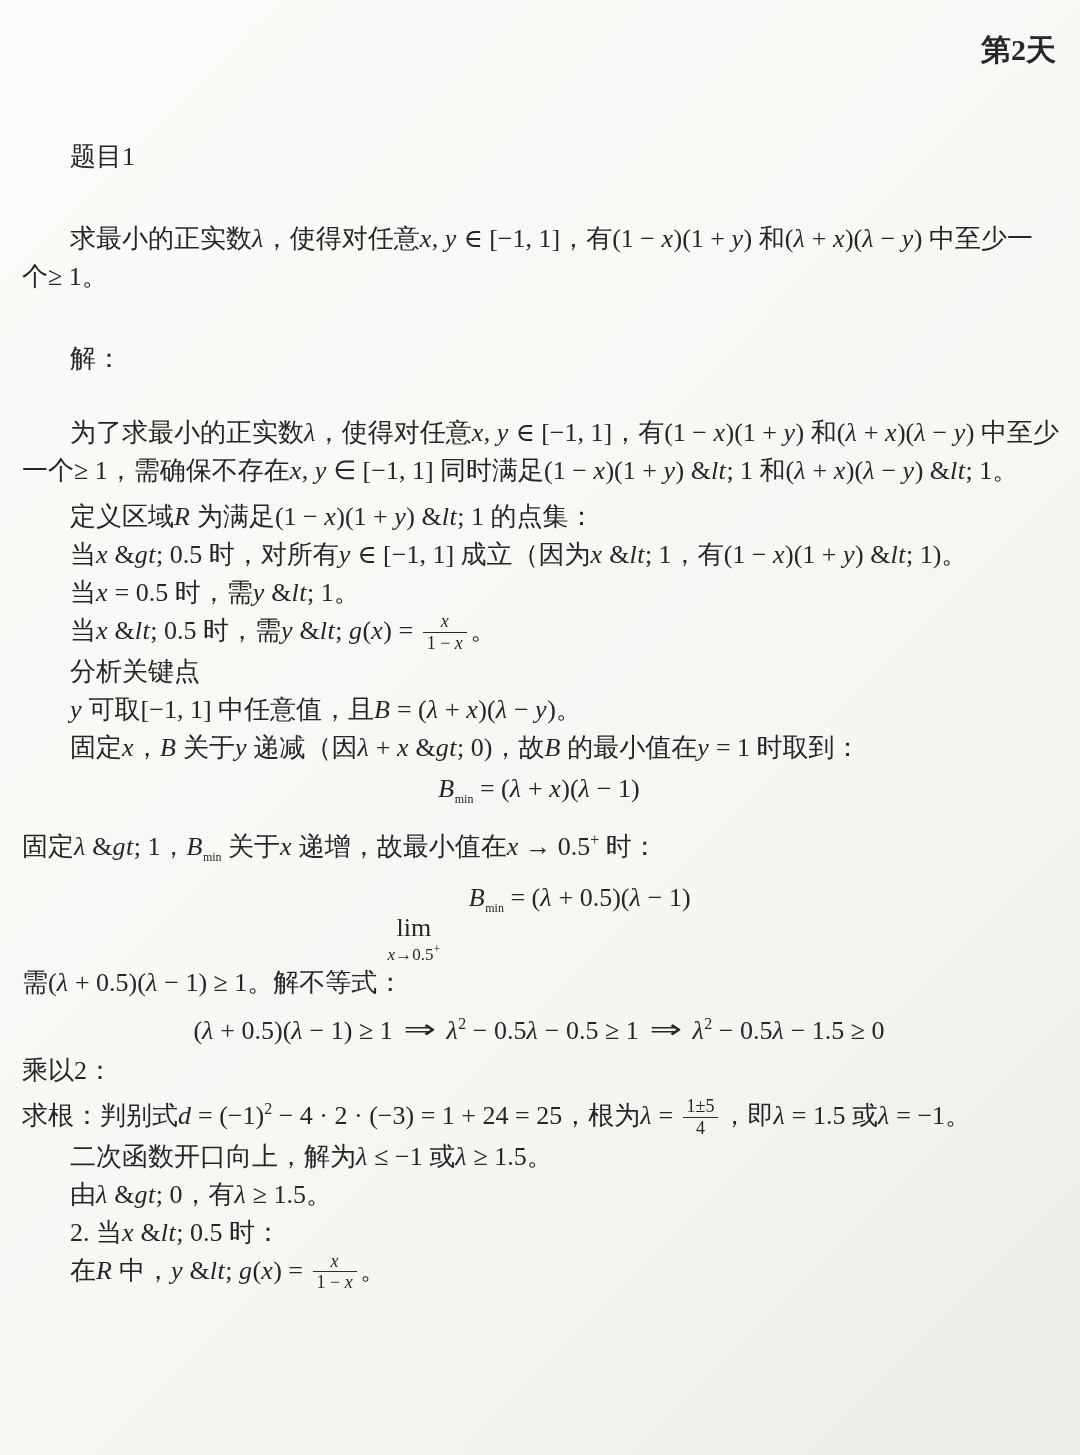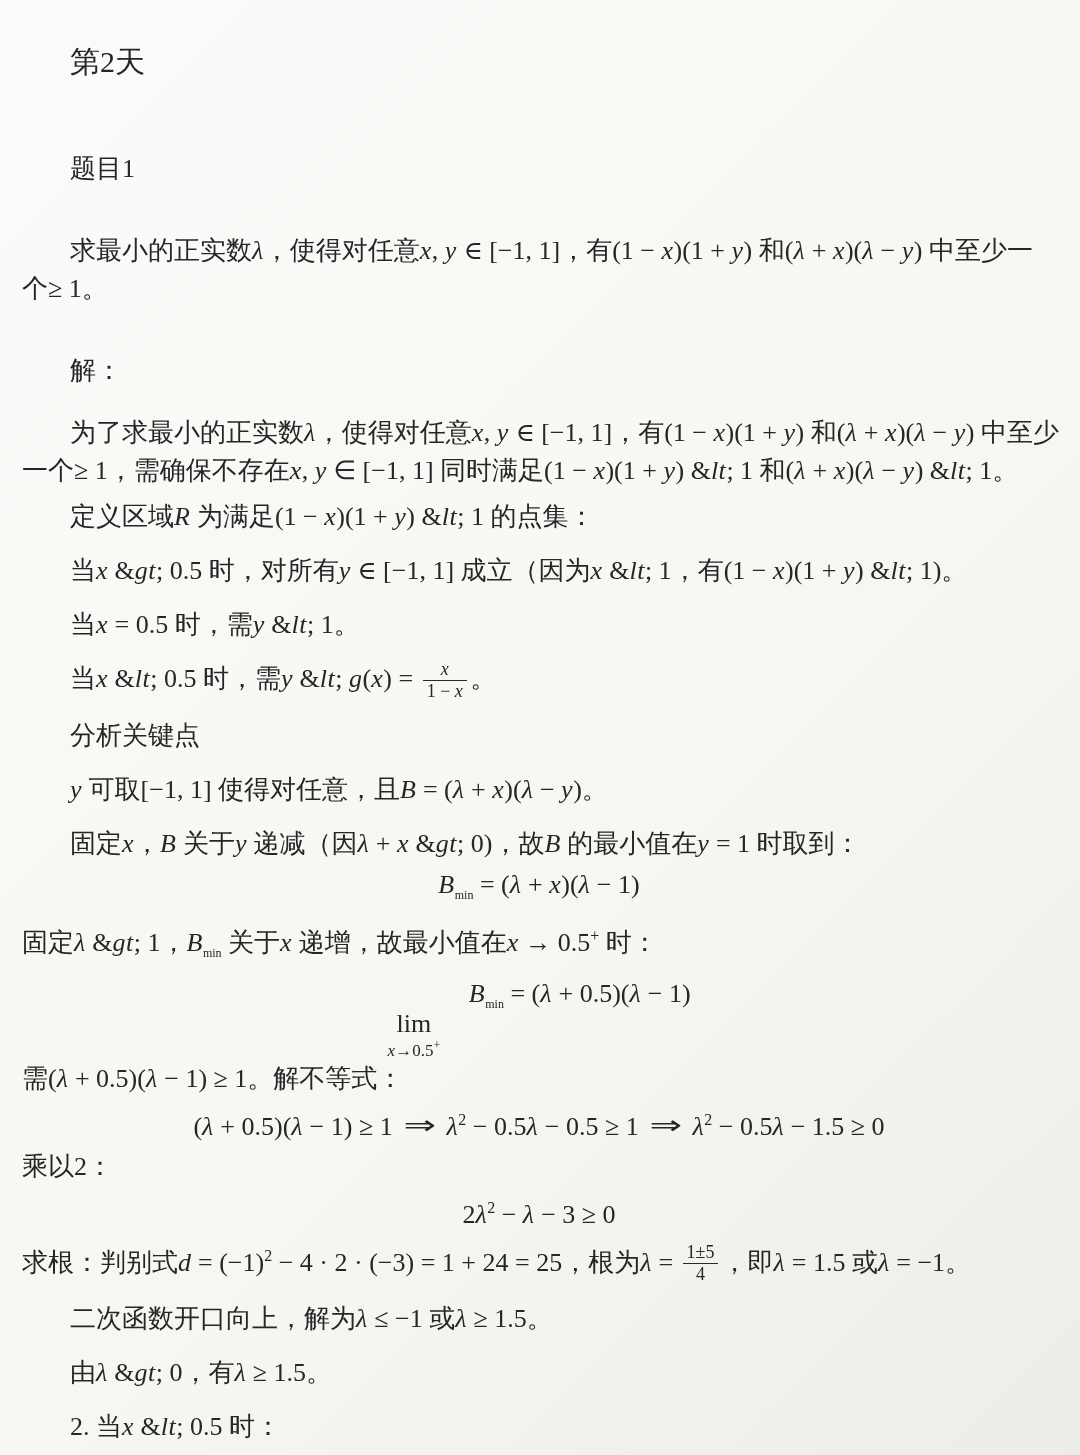--- a/index.html
+++ b/index.html
@@ -7,27 +7,27 @@
     width:1080px;height:1455px;overflow:hidden;
     background:linear-gradient(135deg,#fbfbf9 0%,#f6f6f3 60%,#ecece9 100%);
     color:#262626;
     font-family:"Liberation Serif","DejaVu Serif",serif;
     font-size:26px;
   }
   .doc{padding:0 24px 0 22px;}
   .blk{line-height:38px;white-space:nowrap;}
   .ind{padding-left:48px;}
   .ctr{text-align:center;white-space:nowrap;}
-  .b-h1{margin-top:42px;font-size:30px;font-weight:400;line-height:40px;}
+  .b-h1{margin-top:30px;font-size:30px;font-weight:700;line-height:40px;text-align:right;}
   .b-h2{margin-top:68px;}
   .b-p1{margin-top:44px;}
   .b-solo{margin-top:44px;}
-  .b-p2{margin-top:24px;}
+  .b-p2{margin-top:36px;}
   .b-cont{margin-top:0;font-family:Liberation Serif, serif;}
-  .b-ln{margin-top:16px;}
+  .b-ln{margin-top:0;}
   .ln-first{margin-top:8px;}
   .b-fm{line-height:44px;}
   .mm i{font-style:italic;letter-spacing:0.02em;}
   sub.rm{font-style:normal;font-size:12px;}
   sup.mm{font-size:16px;}
   .frac{display:inline-block;vertical-align:-0.55em;text-align:center;
         font-size:18px;line-height:1.05;margin:0 3px;}
   .frac .num{display:block;padding:0 4px 1px;border-bottom:1.5px solid #2a2a2a;}
   .frac .den{display:block;padding:1px 4px 0;}
   .arr{display:inline-block;transform:scaleX(1.5);margin:0 16px;
@@ -46,30 +46,29 @@
     <div class="blk b-p1 ind"><span class="ct">求最小的正实数</span><span class="mm"><i>λ</i></span><span class="ct">，使得对任意</span><span class="mm"><i>x</i>, <i>y</i> ∈ [−1, 1]</span><span class="ct">，有</span><span class="mm">(1 − <i>x</i>)(1 + <i>y</i>)</span><span class="ct"> 和</span><span class="mm">(<i>λ</i> + <i>x</i>)(<i>λ</i> − <i>y</i>)</span><span class="ct"> 中至少一</span></div>
     <div class="blk b-cont"><span class="ct">个</span><span class="mm">≥ 1</span><span class="ct">。</span></div>
     <div class="blk b-solo ind"><span class="ct">解：</span></div>
     <div class="blk b-p2 ind"><span class="ct">为了求最小的正实数</span><span class="mm"><i>λ</i></span><span class="ct">，使得对任意</span><span class="mm"><i>x</i>, <i>y</i> ∈ [−1, 1]</span><span class="ct">，有</span><span class="mm">(1 − <i>x</i>)(1 + <i>y</i>)</span><span class="ct"> 和</span><span class="mm">(<i>λ</i> + <i>x</i>)(<i>λ</i> − <i>y</i>)</span><span class="ct"> 中至少</span></div>
     <div class="blk b-cont"><span class="ct">一个</span><span class="mm">≥ 1</span><span class="ct">，需确保不存在</span><span class="mm"><i>x</i>, <i>y</i> ∈ [−1, 1]</span><span class="ct"> 同时满足</span><span class="mm">(1 − <i>x</i>)(1 + <i>y</i>) &amp;<i>lt</i>; 1</span><span class="ct"> 和</span><span class="mm">(<i>λ</i> + <i>x</i>)(<i>λ</i> − <i>y</i>) &amp;<i>lt</i>; 1</span><span class="ct">。</span></div>
     <div class="blk b-ln ln-first ind"><span class="ct">定义区域</span><span class="mm"><i>R</i></span><span class="ct"> 为满足</span><span class="mm">(1 − <i>x</i>)(1 + <i>y</i>) &amp;<i>lt</i>; 1</span><span class="ct"> 的点集：</span></div>
     <div class="blk b-ln ind"><span class="ct">当</span><span class="mm"><i>x</i> &amp;<i>gt</i>; 0.5</span><span class="ct"> 时，对所有</span><span class="mm"><i>y</i> ∈ [−1, 1]</span><span class="ct"> 成立（因为</span><span class="mm"><i>x</i> &amp;<i>lt</i>; 1</span><span class="ct">，有</span><span class="mm">(1 − <i>x</i>)(1 + <i>y</i>) &amp;<i>lt</i>; 1</span><span class="ct">)。</span></div>
     <div class="blk b-ln ind"><span class="ct">当</span><span class="mm"><i>x</i> = 0.5</span><span class="ct"> 时，需</span><span class="mm"><i>y</i> &amp;<i>lt</i>; 1</span><span class="ct">。</span></div>
     <div class="blk b-ln ind"><span class="ct">当</span><span class="mm"><i>x</i> &amp;<i>lt</i>; 0.5</span><span class="ct"> 时，需</span><span class="mm"><i>y</i> &amp;<i>lt</i>; <i>g</i>(<i>x</i>) = </span><span class="frac mm"><span class="num"><i>x</i></span><span class="den">1 − <i>x</i></span></span><span class="ct">。</span></div>
     <div class="blk b-ln ind"><span class="ct">分析关键点</span></div>
-    <div class="blk b-ln ind"><span class="mm"><i>y</i></span><span class="ct"> 可取</span><span class="mm">[−1, 1]</span><span class="ct"> 使得对任意，且</span><span class="mm"><i>B</i> = (<i>λ</i> + <i>x</i>)(<i>λ</i> − <i>y</i>)</span><span class="ct">。</span></div>
+    <div class="blk b-ln ind"><span class="mm"><i>y</i></span><span class="ct"> 可取</span><span class="mm">[−1, 1]</span><span class="ct"> 中任意值，且</span><span class="mm"><i>B</i> = (<i>λ</i> + <i>x</i>)(<i>λ</i> − <i>y</i>)</span><span class="ct">。</span></div>
     <div class="blk b-ln ind"><span class="ct">固定</span><span class="mm"><i>x</i></span><span class="ct">，</span><span class="mm"><i>B</i></span><span class="ct"> 关于</span><span class="mm"><i>y</i></span><span class="ct"> 递减（因</span><span class="mm"><i>λ</i> + <i>x</i> &amp;<i>gt</i>; 0</span><span class="ct">)，故</span><span class="mm"><i>B</i></span><span class="ct"> 的最小值在</span><span class="mm"><i>y</i> = 1</span><span class="ct"> 时取到：</span></div>
     <div class="blk b-fm b-fm-bmin ctr"><span class="mm"><i>B</i></span><sub class="rm">min</sub><span class="mm"> = (<i>λ</i> + <i>x</i>)(<i>λ</i> − 1)</span></div>
     <div class="blk b-cont"><span class="ct">固定</span><span class="mm"><i>λ</i> &amp;<i>gt</i>; 1</span><span class="ct">，</span><span class="mm"><i>B</i></span><sub class="rm">min</sub><span class="ct"> 关于</span><span class="mm"><i>x</i></span><span class="ct"> 递增，故最小值在</span><span class="mm"><i>x</i> → 0.5</span><sup class="mm">+</sup><span class="ct"> 时：</span></div>
     <div class="blk b-fm b-fm-lim ctr"><span class="stack">
         <span class="top"><span class="ct">lim</span></span>
         <span class="under mm"><span class="mm"><i>x</i>→0.5</span><sup class="mm">+</sup></span>
       </span><span class="mm"> <i>B</i></span><sub class="rm">min</sub><span class="mm"> = (<i>λ</i> + 0.5)(<i>λ</i> − 1)</span></div>
     <div class="blk b-cont"><span class="ct">需</span><span class="mm">(<i>λ</i> + 0.5)(<i>λ</i> − 1) ≥ 1</span><span class="ct">。解不等式：</span></div>
     <div class="blk b-fm b-fm-chain ctr"><span class="mm">(<i>λ</i> + 0.5)(<i>λ</i> − 1) ≥ 1</span><span class="arr">⇒</span><span class="mm"><i>λ</i></span><sup class="mm">2</sup><span class="mm"> − 0.5<i>λ</i> − 0.5 ≥ 1</span><span class="arr">⇒</span><span class="mm"><i>λ</i></span><sup class="mm">2</sup><span class="mm"> − 0.5<i>λ</i> − 1.5 ≥ 0</span></div>
     <div class="blk b-cont"><span class="ct">乘以2：</span></div>
-    <div class="blk b-fm b-fm-quad ctr"><span class="mm">2<i>λ</i></span><sup class="mm">2</sup><span class="mm"> − <i>λ</i> − 3 ≥ 0</span></div>
     <div class="blk b-cont"><span class="ct">求根：判别式</span><span class="mm"><i>d</i> = (−1)</span><sup class="mm">2</sup><span class="mm"> − 4 · 2 · (−3) = 1 + 24 = 25</span><span class="ct">，根为</span><span class="mm"><i>λ</i> = </span><span class="frac mm"><span class="num">1±5</span><span class="den">4</span></span><span class="ct">，即</span><span class="mm"><i>λ</i> = 1.5</span><span class="ct"> 或</span><span class="mm"><i>λ</i> = −1</span><span class="ct">。</span></div>
     <div class="blk b-ln ind"><span class="ct">二次函数开口向上，解为</span><span class="mm"><i>λ</i> ≤ −1</span><span class="ct"> 或</span><span class="mm"><i>λ</i> ≥ 1.5</span><span class="ct">。</span></div>
     <div class="blk b-ln ind"><span class="ct">由</span><span class="mm"><i>λ</i> &amp;<i>gt</i>; 0</span><span class="ct">，有</span><span class="mm"><i>λ</i> ≥ 1.5</span><span class="ct">。</span></div>
     <div class="blk b-ln ind"><span class="ct">2. 当</span><span class="mm"><i>x</i> &amp;<i>lt</i>; 0.5</span><span class="ct"> 时：</span></div>
     <div class="blk b-ln ind"><span class="ct">在</span><span class="mm"><i>R</i></span><span class="ct"> 中，</span><span class="mm"><i>y</i> &amp;<i>lt</i>; <i>g</i>(<i>x</i>) = </span><span class="frac mm"><span class="num"><i>x</i></span><span class="den">1 − <i>x</i></span></span><span class="ct">。</span></div>
   </div>
 
 </body></html>

